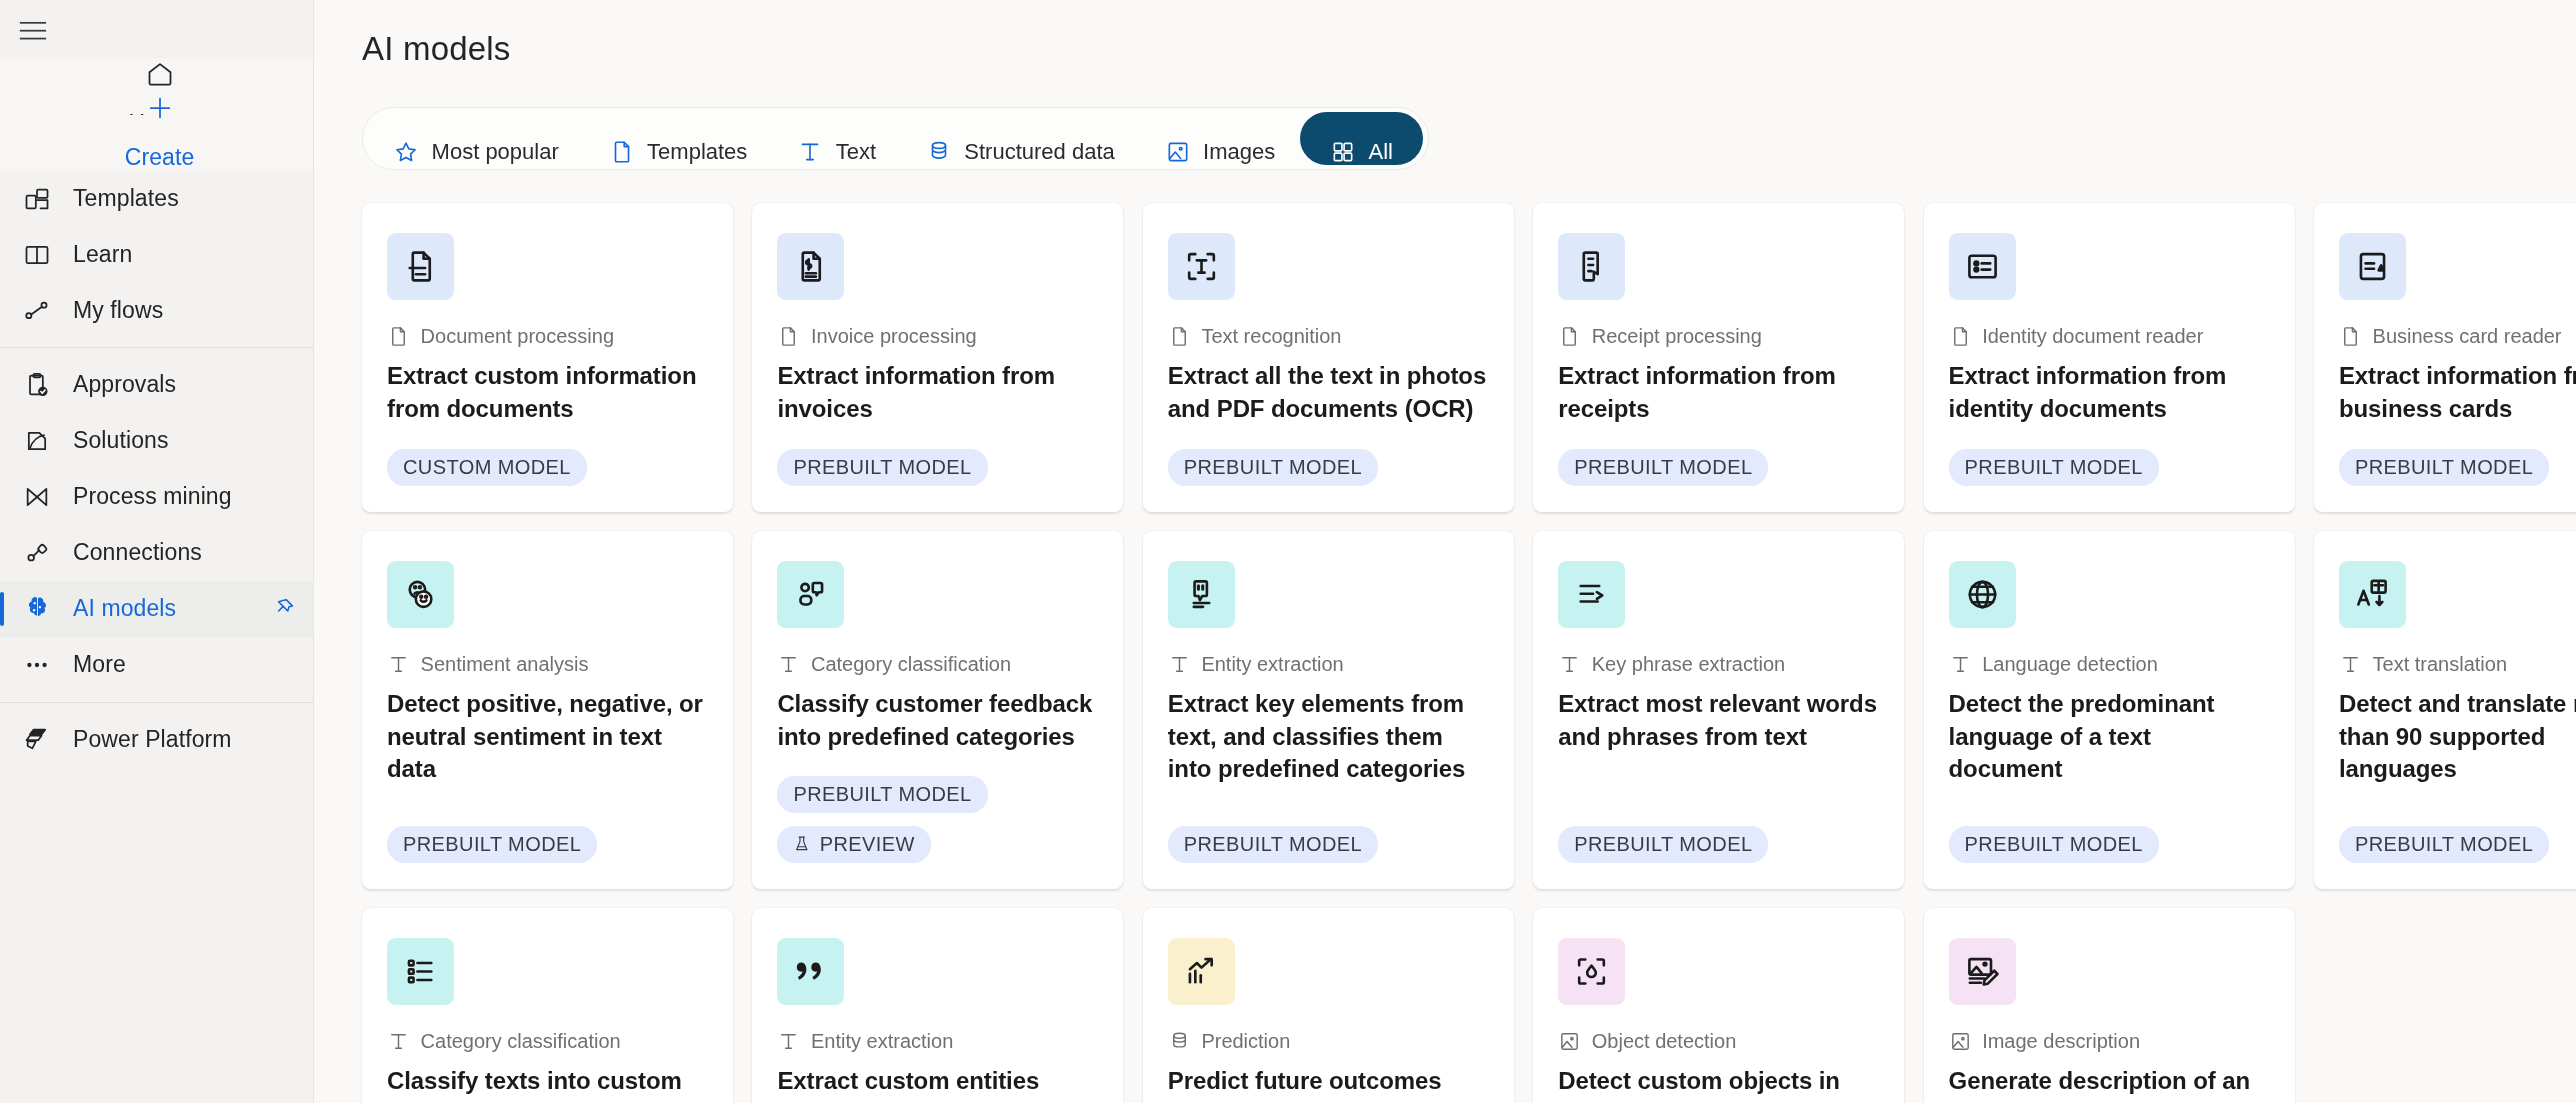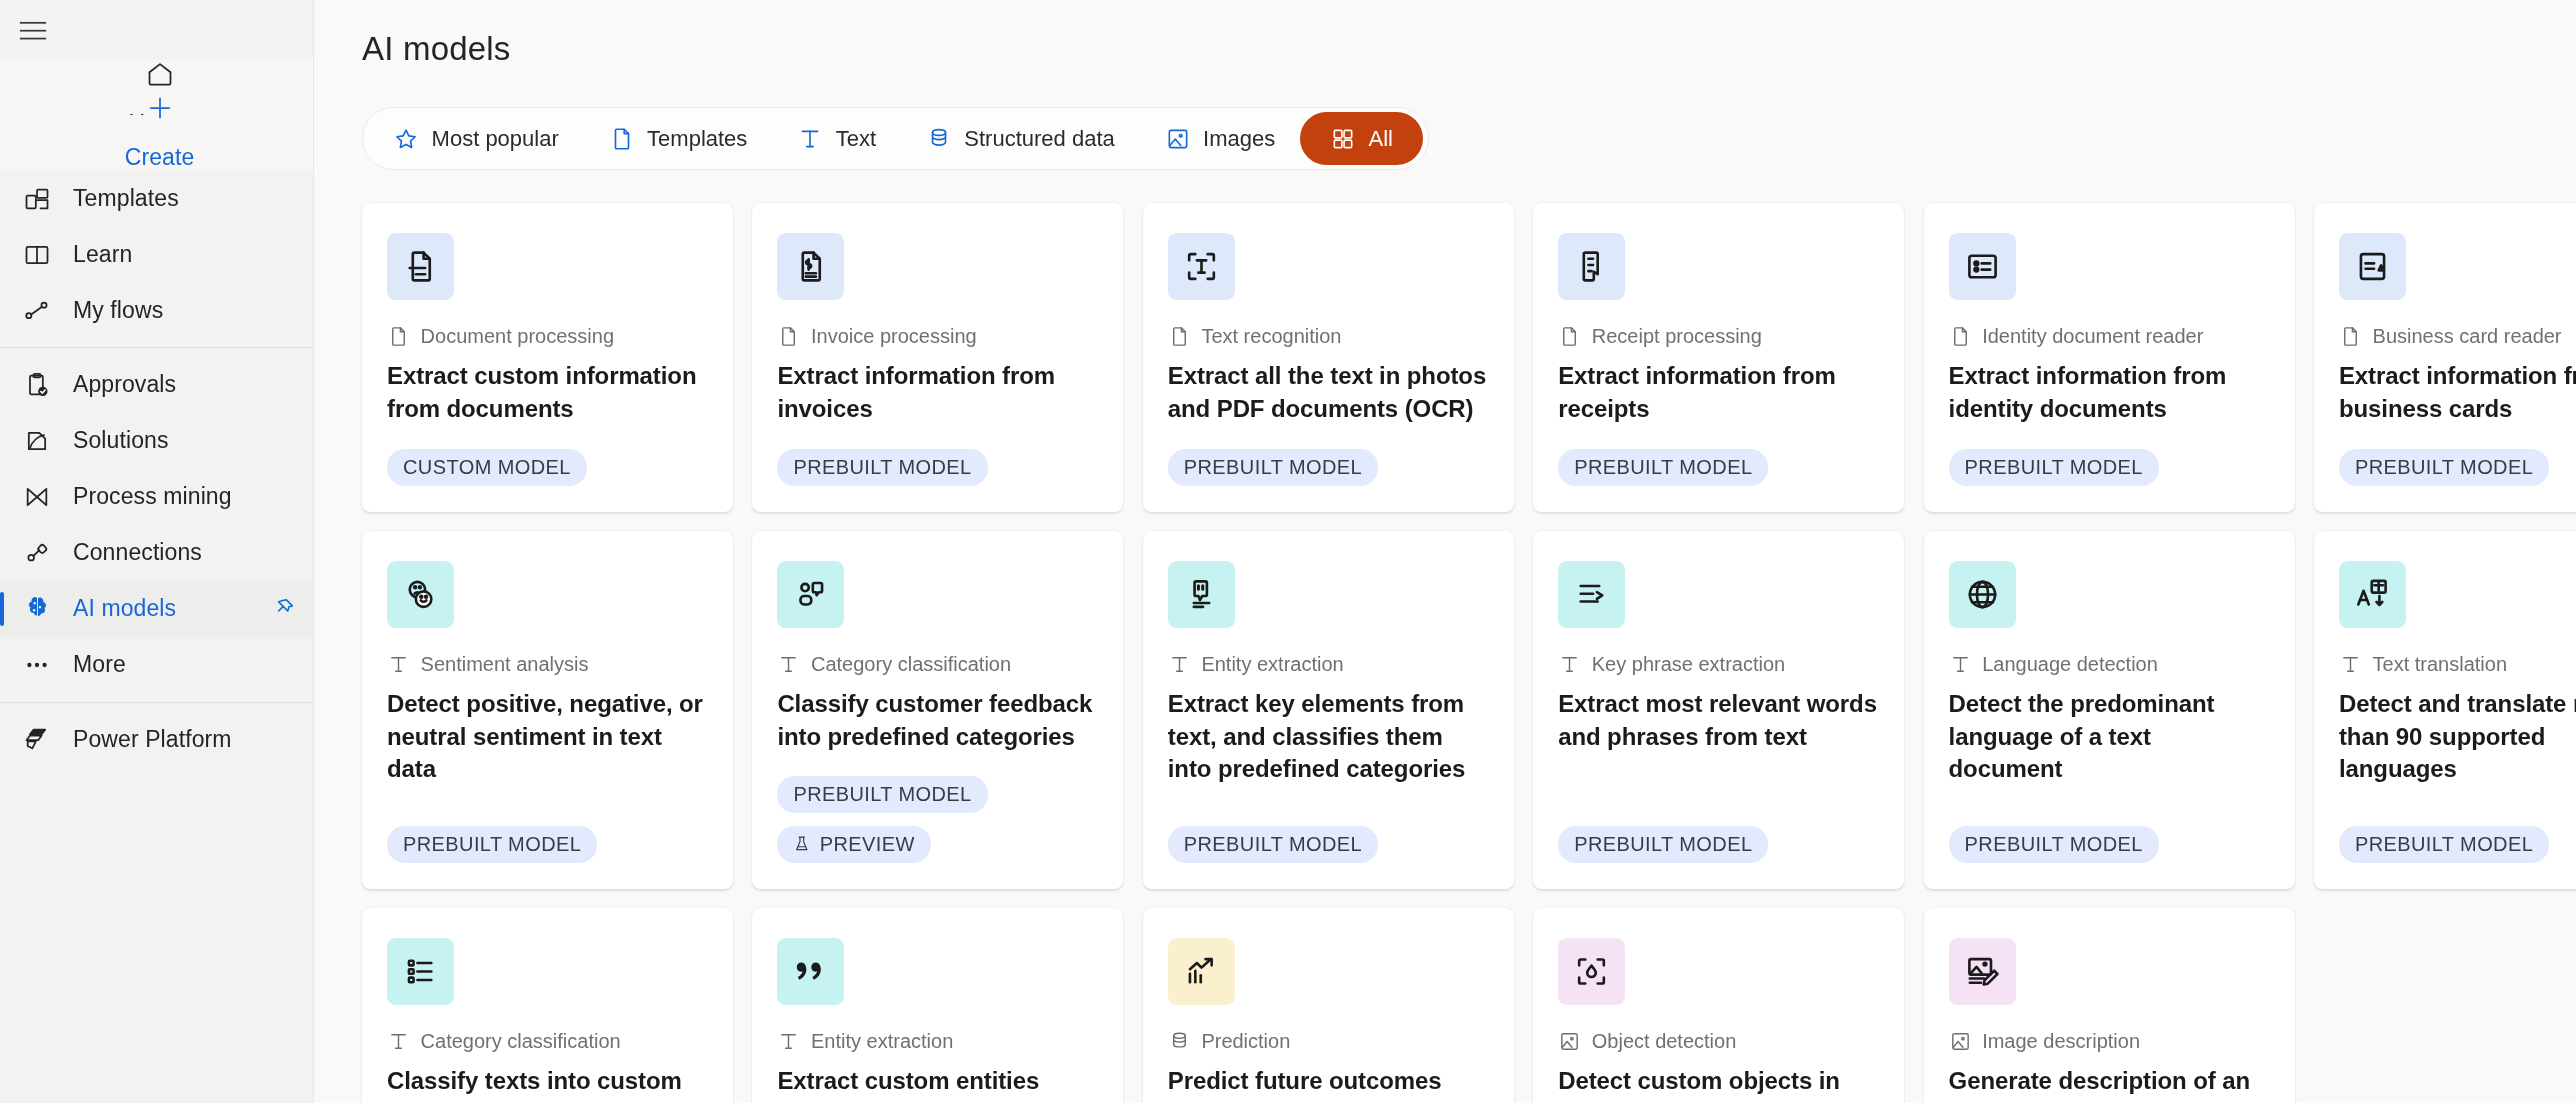--- a/index.html
+++ b/index.html
@@ -61,26 +61,26 @@
     margin: 39px 0 0 48px;
     display: inline-flex; align-items: center;
     background: #fdfdfc;
     border: 0.9px solid #eceae8;
     border-radius: 42px;
     height: 63px;
     padding: 0 5.3px 0 5.3px;
     gap: 0px;
   }
   .filter-pill {
-    display: inline-flex; align-items: center; gap: 12.3px;
+    display: inline-flex; align-items: flex-end; gap: 12.3px;
     height: 53px; padding: 0 25px; border-radius: 35px;
     font-size: 22px; color: #2b2b2b; cursor: pointer; white-space: nowrap;
   }
   .filter-pill .ficon { width: 26px; height: 26px; display:flex; align-items:center; justify-content:center; }
-  .filter-pill.active { background: #c2410c; color: #ffffff; padding: 0 30px; }
+  .filter-pill.active { background: #0c4a6e; color: #ffffff; padding: 0 30px; }
 
   
   .grid {
     margin: 33px 0 0 48px;
     display: grid;
     grid-template-columns: repeat(6, 371px);
     column-gap: 19.4px;
     row-gap: 19.4px;
     width: 2363px;
   }

